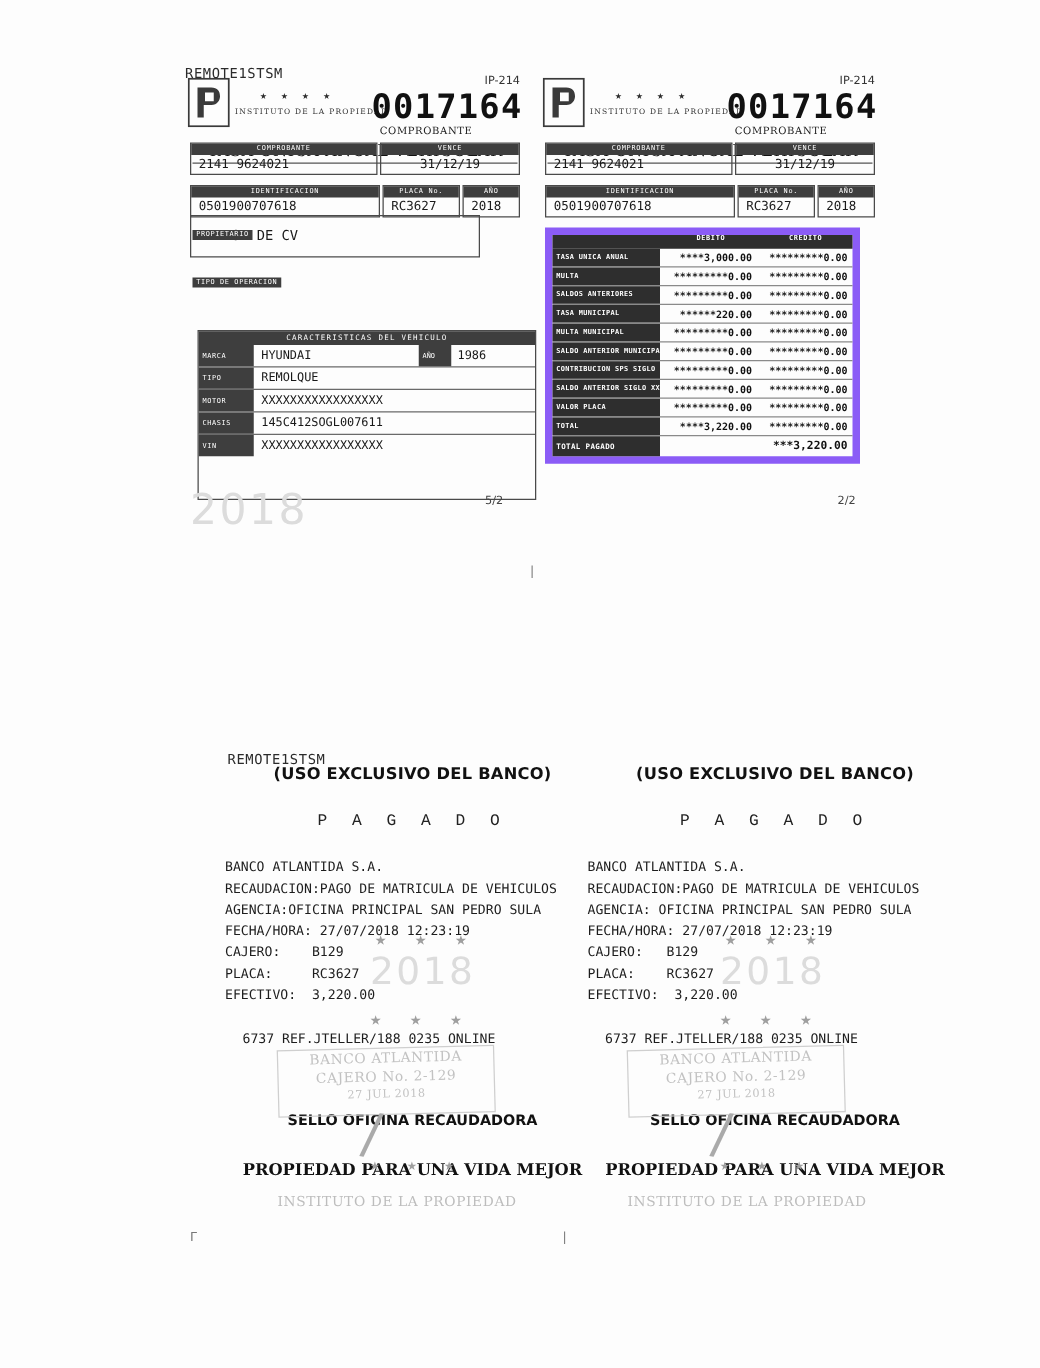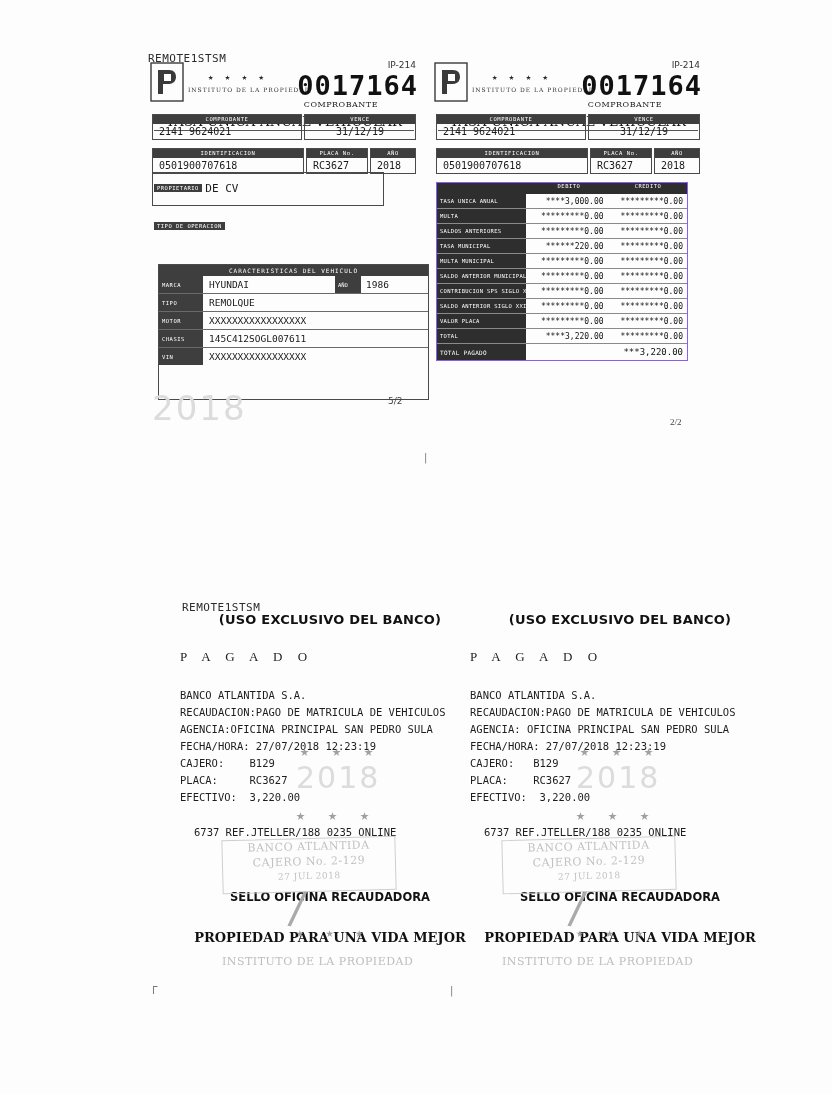--- a/index.html
+++ b/index.html
@@ -183,22 +183,23 @@
   }
   .ct-val2 {
     width: 62px;
     font-size: 9.5px;
     padding-left: 5px;
     color: #181818;
   }
 
   
   .amt-table {
-    border: 1px solid #8b5cf6;
+    border: 6px solid #8b5cf6;
     box-sizing: border-box;
+    font-weight: bold;
   }
   .amt-head {
     display: flex;
     height: 11px;
     background: #2e2e2e;
     color: #fff;
     font-size: 5.5px;
     letter-spacing: 0.5px;
   }
   .amt-head .h1 { width: 92px; }
@@ -263,22 +264,22 @@
   }
   .bank-title {
     text-align: center;
     font-family: "DejaVu Sans", sans-serif;
     font-weight: bold;
     font-size: 13px;
     color: #111;
     letter-spacing: 0.2px;
   }
   .bank-pagado {
-    text-align: left;
-    font-family: Liberation Serif, serif;
+    text-align: center;
+    font-family: Liberation Mono, monospace;
     font-size: 13px;
     letter-spacing: 6px;
     color: #222;
     margin-top: 22px;
   }
   .bank-lines {
     margin-top: 22px;
     font-size: 10.5px;
     line-height: 17px;
     color: #1d1d1d;
@@ -526,21 +527,21 @@
         <div class="amt-c">*********0.00</div>
       </div>
       <div class="amt-row total" style="height:16px;border-bottom:none;">
         <div class="amt-lab">TOTAL PAGADO</div>
         <div class="amt-d"></div>
         <div class="amt-c" style="font-size:9px;">***3,220.00</div>
       </div>
     </div>
   </div>
 
-  <div class="pagenum" style="left:670px; top:417px;font-family:Liberation Serif, serif;">2/2</div>
+  <div class="pagenum" style="left:670px; top:396px;">2/2</div>
 
   <div class="tick" style="left:424px; top:452px;">|</div>
 
   <div class="remote-label" style="left:182px; top:601px;">REMOTE1STSM</div>
 
   <div class="bank" style="left:180px; top:612px;">
     <div class="bank-title">(USO EXCLUSIVO DEL BANCO)</div>
     <div class="bank-pagado">P A G A D O</div>
     <div class="bank-lines"><span>BANCO ATLANTIDA S.A.</span>
 <span>RECAUDACION:PAGO DE MATRICULA DE VEHICULOS</span>

